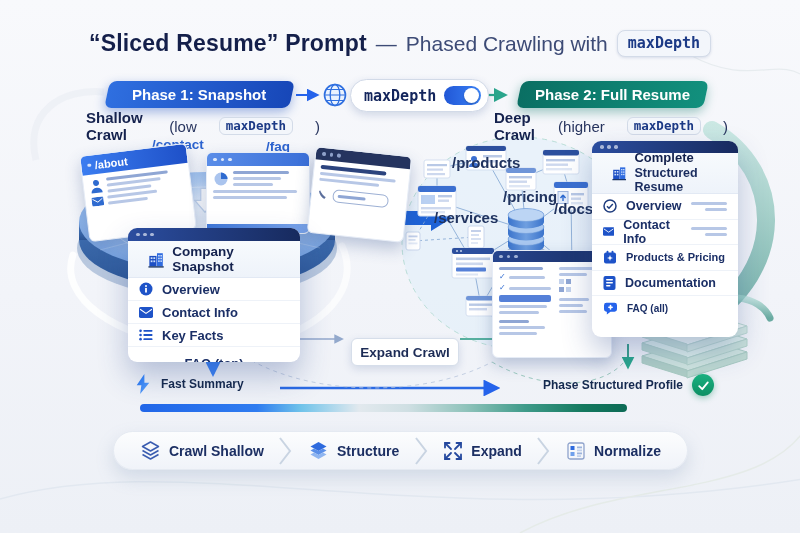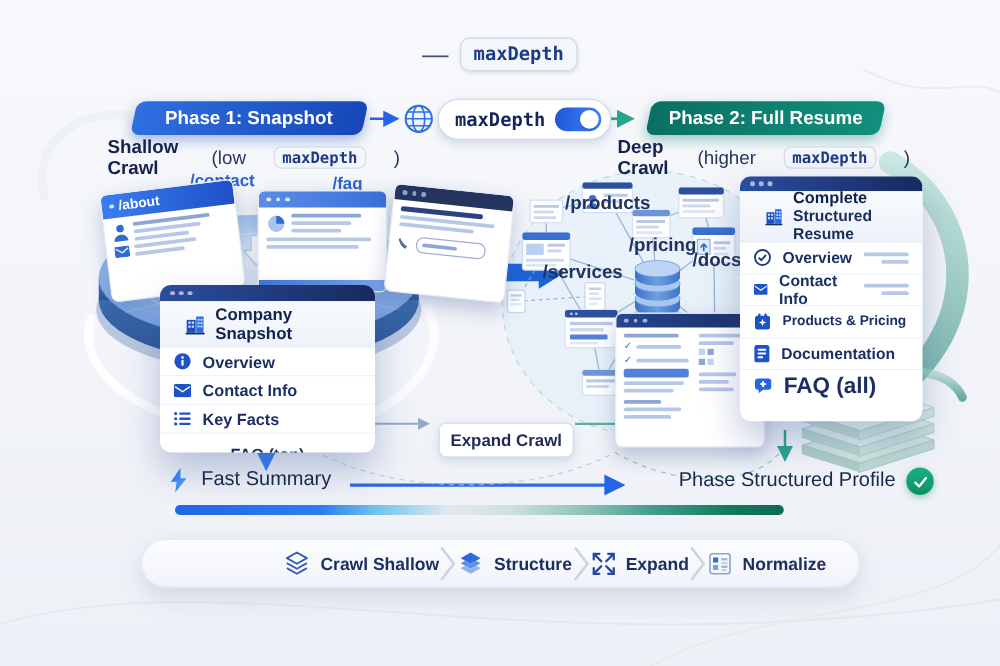--- a/index.html
+++ b/index.html
@@ -56,34 +56,34 @@
   .card-row{display:flex;align-items:center;gap:9px;padding:0 11px;border-top:1px solid #eef2f8;color:#1b2f66;font-weight:bold;}
   .snap-title{font-size:13.5px;font-weight:800;color:#14224e;}
   .res-t1{font-size:13px;font-weight:800;color:#12204c;line-height:1.15;}
   .res-t2{font-size:12.5px;font-weight:700;color:#1a2c5e;line-height:1.15;}
   .row-sk{margin-left:auto;display:flex;flex-direction:column;gap:3px;align-items:flex-end;}
   .row-sk .sk{width:36px;}
   .row-sk .sk:last-child{width:22px;}
   
   .netlabel{font-size:15px;font-weight:600;color:#20335f;}
   
-  .result{display:flex;align-items:center;gap:9px;font-size:16px;font-weight:400;color:#15294f;}
+  .result{display:flex;align-items:center;gap:9px;font-size:12px;font-weight:700;color:#15294f;}
   .okcirc{width:22px;height:22px;border-radius:50%;background:linear-gradient(180deg,#1ab080,#0d8f63);
     display:flex;align-items:center;justify-content:center;box-shadow:0 2px 6px rgba(20,140,100,.4);}
   
   .progress{left:140px;top:404px;width:487px;height:8px;border-radius:4px;
     background:linear-gradient(90deg,#2166e8 0%,#2f7cf0 24%,#6fc3ea 33%,#e2e9ee 45%,#cfdfe3 55%,#8fc3bb 67%,#3f9b8a 79%,#14795f 91%,#0c6a55 100%);}
   
   .expand-btn{left:351px;top:326px;width:106px;height:26px;background:#fff;border:1px solid #d6deea;border-radius:6px;
     box-shadow:0 3px 8px rgba(60,90,150,.18);display:flex;align-items:center;justify-content:center;
     font-size:13.5px;font-weight:bold;color:#1d2c56;margin-top:12px;}
   
   .pipeline{left:113px;top:431px;width:575px;height:39px;border-radius:20px;
     background:linear-gradient(180deg,#fcfdfe,#f0f3f9);border:1px solid #e5eaf2;
-    box-shadow:0 8px 18px rgba(110,135,175,.22);display:flex;align-items:center;justify-content:flex-end;padding:0 26px;box-sizing:border-box;}
+    box-shadow:0 8px 18px rgba(110,135,175,.22);display:flex;align-items:center;justify-content:space-between;padding:0 26px;box-sizing:border-box;}
   .pstep{display:flex;align-items:center;gap:8px;font-size:14px;font-weight:bold;color:#1c2f63;}
 </style>
 </head>
 <body>
 
 <div class="canvas">
 
   <svg class="abs" style="left:0;top:0;pointer-events:none;" width="800" height="533" viewBox="0 0 800 533">
     <defs>
       <radialGradient id="gDisc" cx="50%" cy="38%" r="75%">
@@ -319,21 +319,23 @@
           <path d="M687 345 l60 -19 0 7 -60 19 z" fill="#d4e8e2" stroke="#bcd8d1"></path>
           <path d="M660 325 l40 -12 25 8 -40 12 z" fill="none" stroke="#9ec7bd" stroke-dasharray="3 2"></path>
         </g>
       <path d="M700 312 C 720 290 760 295 770 318" stroke="url(#gTeal)" stroke-width="7" fill="none" opacity=".6" stroke-linecap="round"></path>
     </g>
   </svg>
 
   <div class="abs p1blob" style="z-index:-1;"></div>
 
   <div class="abs title">
+    <span class="t-main">“Sliced Resume” Prompt</span>
     <span class="t-dash">—</span>
+    <span class="t-rest">Phased Crawling with</span>
     <span class="chip chip-lg">maxDepth</span>
   </div>
 
   <div class="abs banner banner-blue" style="left:107px;top:81px;width:185px;">
     <span>Phase 1: Snapshot</span>
   </div>
 
   <svg class="abs" style="left:322px;top:82px;" width="26" height="26" viewBox="0 0 26 26">
     <circle cx="13" cy="13" r="10.5" fill="#eaf2fe" stroke="#2f6fe0" stroke-width="1.6"></circle>
     <ellipse cx="13" cy="13" rx="4.8" ry="10.5" fill="none" stroke="#2f6fe0" stroke-width="1.3"></ellipse>
@@ -620,21 +622,21 @@
     </div>
     <div class="card-row" style="height:24.5px;font-size:12.5px;">
       <svg width="13" height="14" viewBox="0 0 12 14">
           <rect width="12" height="14" rx="2" fill="#1e53c8"></rect>
           <rect x="2.5" y="3" width="7" height="1.6" rx=".8" fill="#fff"></rect>
           <rect x="2.5" y="6" width="7" height="1.6" rx=".8" fill="#fff"></rect>
           <rect x="2.5" y="9" width="4.5" height="1.6" rx=".8" fill="#fff"></rect>
         </svg>
       <span>Documentation</span>
     </div>
-    <div class="card-row" style="height:24.5px;font-size:18px;">
+    <div class="card-row" style="height:24.5px;font-size:10px;">
       <svg width="15" height="13" viewBox="0 0 18 16">
           <path d="M1 4a3 3 0 013-3h10a3 3 0 013 3v5a3 3 0 01-3 3H9l-4.5 3.5V12H4a3 3 0 01-3-3z" fill="#2563eb"></path>
           <rect x="8" y="3.5" width="2" height="6" rx="1" fill="#fff"></rect>
           <rect x="6" y="5.5" width="6" height="2" rx="1" fill="#fff"></rect>
         </svg>
       <span>FAQ (all)</span>
     </div>
   </div>
 
   <div class="abs expand-btn">Expand Crawl</div>

